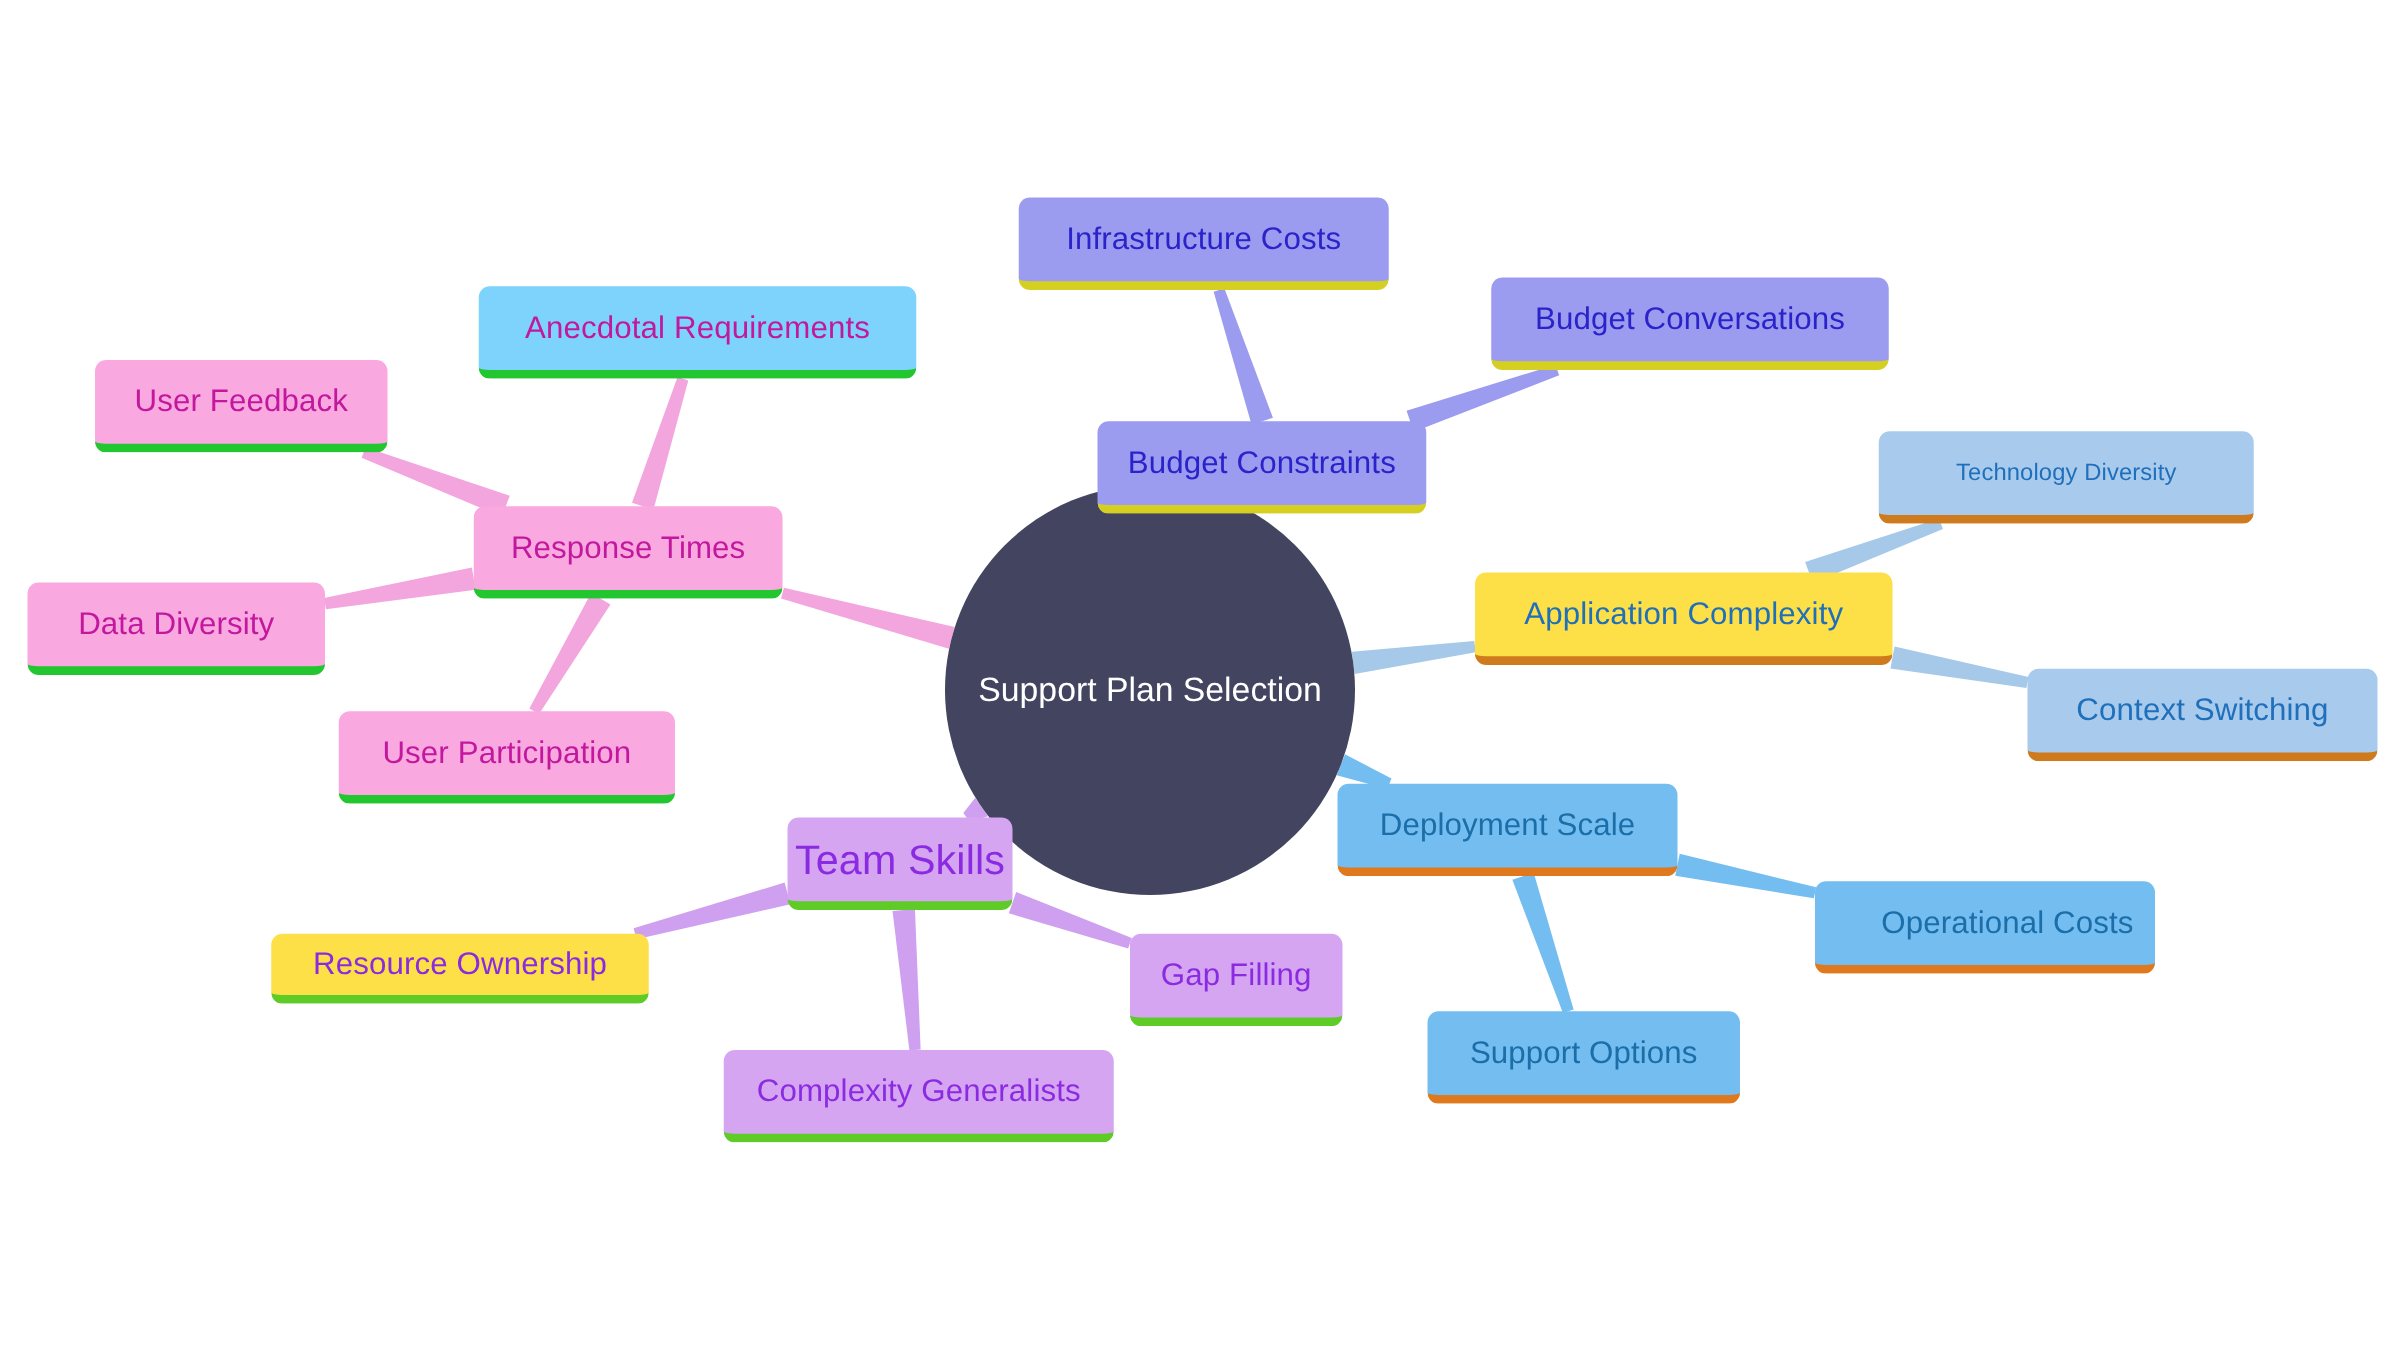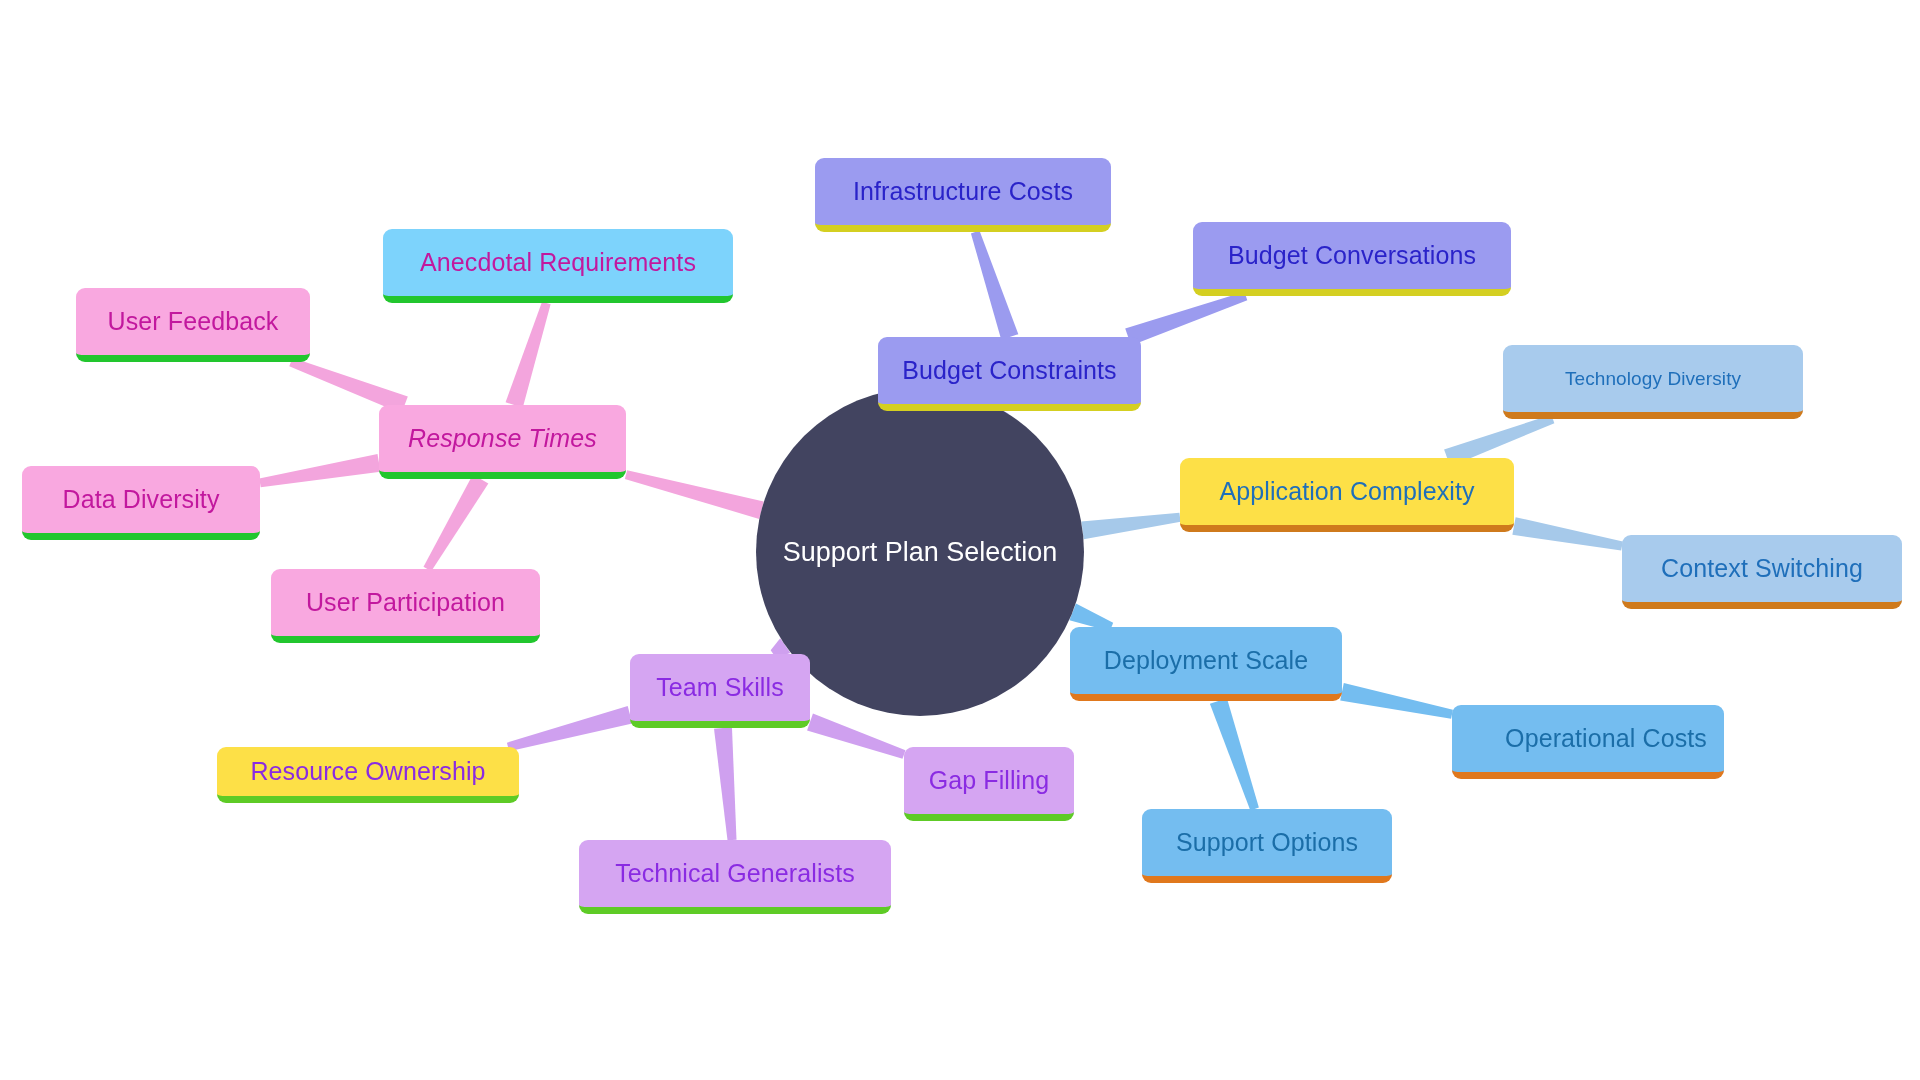--- a/index.html
+++ b/index.html
@@ -109,34 +109,34 @@
       <div class="node" style="left: 1142px; top: 809px; width: 250px; height: 74px; background: rgb(116, 189, 240); color: rgb(27, 110, 168); border-bottom-color: rgb(224, 120, 29); border-bottom-width: 7px;">
         <span class="node-label" style="font-size: 25px;">Support Options</span>
       </div>
       <div class="node" style="left: 76px; top: 288px; width: 234px; height: 74px; background: rgb(249, 168, 224); color: rgb(194, 24, 158); border-bottom-color: rgb(34, 198, 46); border-bottom-width: 7px;">
         <span class="node-label" style="font-size: 25px;">User Feedback</span>
       </div>
       <div class="node" style="left: 383px; top: 229px; width: 350px; height: 74px; background: #7dd3fc; color: rgb(194, 24, 158); border-bottom-color: rgb(34, 198, 46); border-bottom-width: 7px;">
         <span class="node-label" style="font-size: 25px;">Anecdotal Requirements</span>
       </div>
       <div class="node" style="left: 379px; top: 405px; width: 247px; height: 74px; background: rgb(249, 168, 224); color: rgb(194, 24, 158); border-bottom-color: rgb(34, 198, 46); border-bottom-width: 7px;">
-        <span class="node-label" style="font-size: 25px; font-style: italic;">Response Times</span>
+        <span class="node-label" style="font-size: 25px;">Response Times</span>
       </div>
       <div class="node" style="left: 22px; top: 466px; width: 238px; height: 74px; background: rgb(249, 168, 224); color: rgb(194, 24, 158); border-bottom-color: rgb(34, 198, 46); border-bottom-width: 7px;">
         <span class="node-label" style="font-size: 25px;">Data Diversity</span>
       </div>
       <div class="node" style="left: 271px; top: 569px; width: 269px; height: 74px; background: rgb(249, 168, 224); color: rgb(194, 24, 158); border-bottom-color: rgb(34, 198, 46); border-bottom-width: 7px;">
         <span class="node-label" style="font-size: 25px;">User Participation</span>
       </div>
       <div class="node" style="left: 630px; top: 654px; width: 180px; height: 74px; background: rgb(213, 165, 242); color: rgb(138, 43, 226); border-bottom-color: rgb(94, 203, 38); border-bottom-width: 7px;">
-        <span class="node-label" style="font-size: 25px;">Team Skills</span>
+        <span class="node-label" style="font-size: 33px;">Team Skills</span>
       </div>
       <div class="node" style="left: 217px; top: 747px; width: 302px; height: 56px; background: #fde047; color: rgb(138, 43, 226); border-bottom-color: rgb(94, 203, 38); border-bottom-width: 7px;">
         <span class="node-label" style="font-size: 25px;">Resource Ownership</span>
       </div>
       <div class="node" style="left: 904px; top: 747px; width: 170px; height: 74px; background: rgb(213, 165, 242); color: rgb(138, 43, 226); border-bottom-color: rgb(94, 203, 38); border-bottom-width: 7px;">
         <span class="node-label" style="font-size: 25px;">Gap Filling</span>
       </div>
       <div class="node" style="left: 579px; top: 840px; width: 312px; height: 74px; background: rgb(213, 165, 242); color: rgb(138, 43, 226); border-bottom-color: rgb(94, 203, 38); border-bottom-width: 7px;">
-        <span class="node-label" style="font-size: 25px;">Technical Generalists</span>
+        <span class="node-label" style="font-size: 25px;">Complexity Generalists</span>
       </div>
     </div>
 </div>
 
 </body></html>

